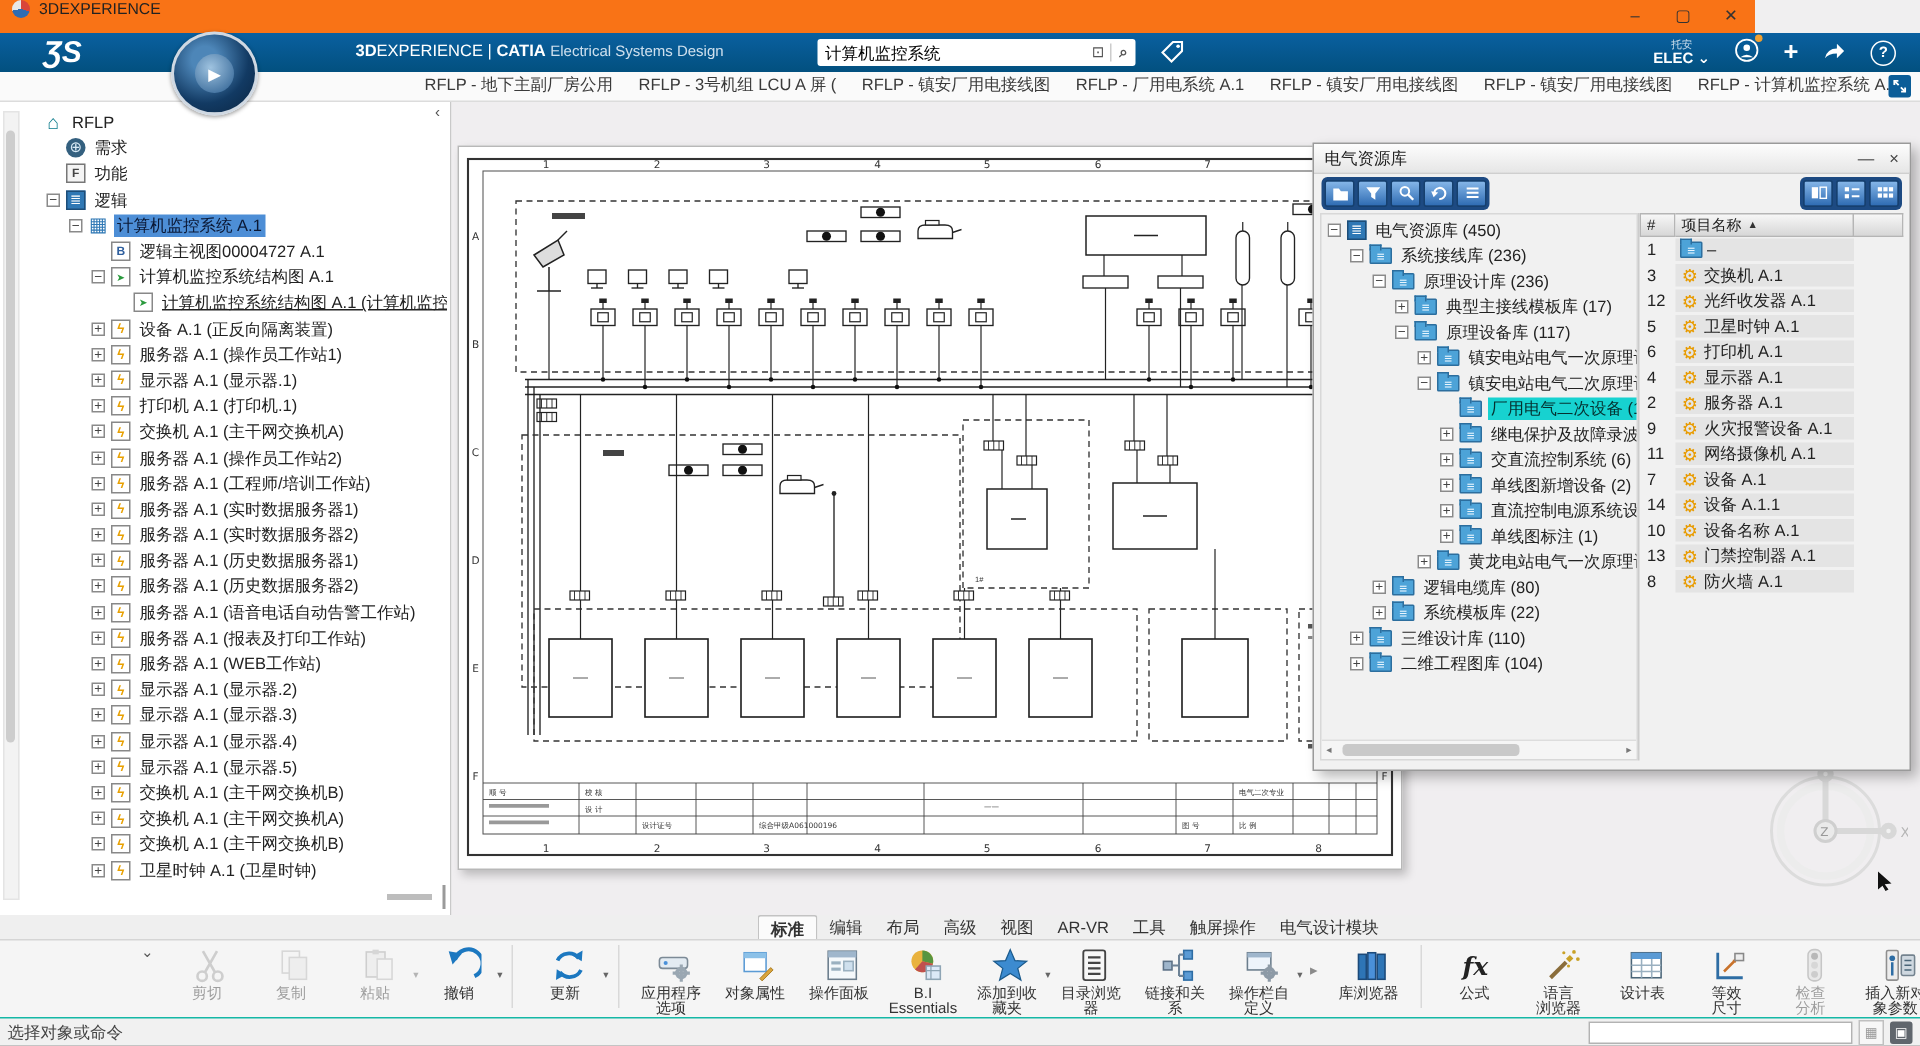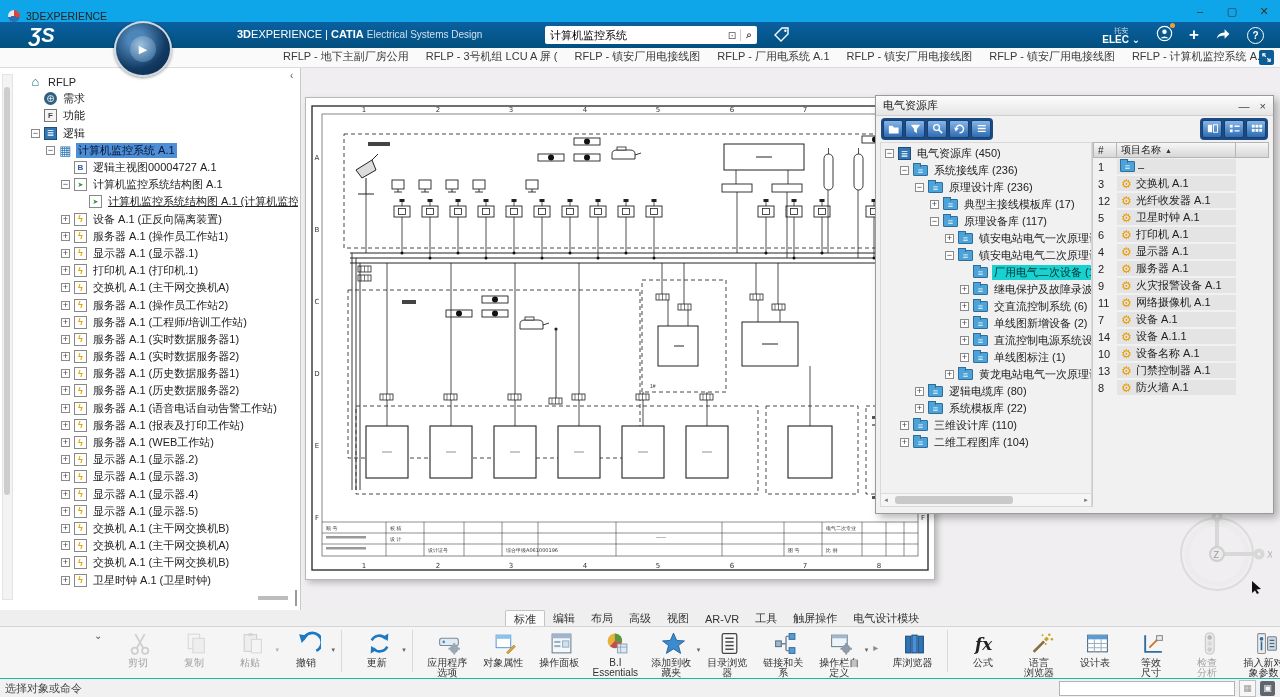--- a/index.html
+++ b/index.html
@@ -1,21 +1,21 @@
 <!DOCTYPE html>
 <html><head>
 <meta charset="utf-8">
 <style>
   html,body{margin:0;padding:0;background:#888;}
   #app{position:relative;width:1280px;height:697px;background:#f0eff0;overflow:hidden;
        font-family:"Liberation Sans","DejaVu Sans",sans-serif;font-size:11px;color:#222;
        -webkit-font-smoothing:antialiased;}
 
   
-  .titlebar{position:absolute;left:0;top:0;width:1280px;height:22px;background:#0ea5e9;display:flex;align-items:flex-end;border-bottom:1px solid #ececec;}
+  .titlebar{position:absolute;left:0;top:0;width:1170px;height:22px;background:#f97316;display:flex;align-items:flex-start;border-bottom:1px solid #ececec;}
   .title-icon{width:12px;height:12px;border-radius:50%;margin:0 6px 0 8px;
      background:conic-gradient(#d9453a 0 30%,#2f6cb3 30% 72%,#e8e8e8 72%);}
   .title-text{font-size:10.5px;color:#222;}
   .win-ctrls{margin-left:auto;display:flex;height:22px;}
   .win-btn{width:32px;text-align:center;line-height:22px;font-size:11px;color:#333;}
 
   
   .bluebar{position:absolute;left:0;top:22px;width:1280px;height:26px;
      background:linear-gradient(#0a60a0,#02507f);color:#fff;}
   .logo3s{position:absolute;left:29px;top:2px;font-size:20px;font-style:italic;font-weight:bold;color:#fff;}
@@ -118,21 +118,21 @@
   .rt-name{background:#e4e4e4;height:15px;display:flex;align-items:center;gap:3px;padding:0 3px;font-size:11px;overflow:hidden;white-space:nowrap;}
 
   
   .nav-compass{position:absolute;left:1167px;top:424px;width:105px;height:110px;z-index:5;}
   .cursor-arrow{position:absolute;left:1250px;top:512px;z-index:6;}
 
   
   .ribbon{position:absolute;left:0;top:610px;width:1280px;height:16px;background:#efefef;}
   #ribbon-tabs{position:absolute;left:505px;top:0;display:flex;height:16px;}
   .rtab{padding:1px 8px 0;font-size:11px;color:#333;display:flex;align-items:center;white-space:nowrap;}
-  .rtab.active{background:#fbfbfb;border:1px solid #c3c3c3;border-bottom:none;border-radius:2px 2px 0 0;font-weight:normal;}
+  .rtab.active{background:#fbfbfb;border:1px solid #c3c3c3;border-bottom:none;border-radius:2px 2px 0 0;font-weight:bold;}
 
   
   .actionbar{position:absolute;left:0;top:626px;width:1280px;height:52px;background:#f5f5f5;border-top:1px solid #d5d5d5;}
   .ab-chevron{position:absolute;left:94px;top:3px;color:#555;font-size:10px;}
   #action-items{position:absolute;left:110px;top:1px;display:flex;align-items:flex-start;}
   .ab-item{position:relative;display:flex;flex-direction:column;align-items:center;min-width:46px;padding:2px 5px;}
   .ab-icon{width:30px;height:27px;display:flex;align-items:center;justify-content:flex-end;}
   .ab-icon svg{width:25px;height:25px;}
   .ab-label{font-size:10px;color:#333;text-align:center;white-space:pre-line;line-height:10px;margin-top:1px;}
   .ab-item.disabled{opacity:.45;filter:grayscale(1);}

